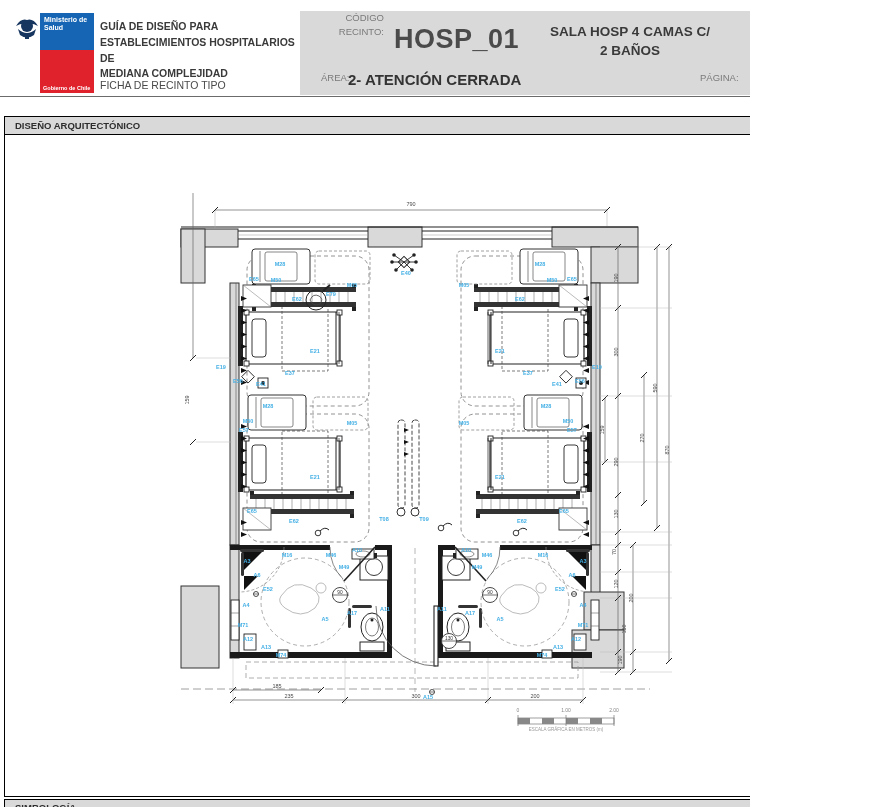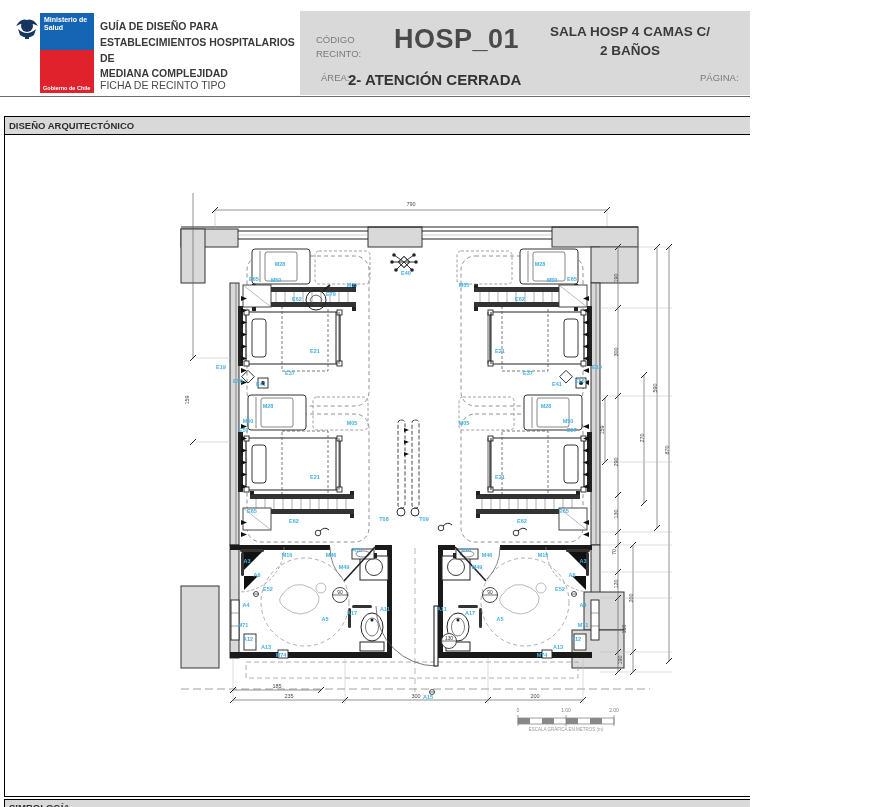--- a/index.html
+++ b/index.html
@@ -9,34 +9,34 @@
   #logo{position:absolute;left:14px;top:13px;width:80px;height:80px;}
   #logo .emblem{position:absolute;left:0;top:0;width:26px;height:37px;background:#fff;}
   #logo .blue{position:absolute;left:26px;top:0;width:54px;height:37px;background:#1565b4;color:#fff;
               font-size:7px;font-weight:bold;line-height:1.2;padding:3px 0 0 4px;box-sizing:border-box;}
   #logo .red{position:absolute;left:26px;top:37px;width:54px;height:43px;background:#e0222d;color:#fff;}
   #logo .gov{position:absolute;left:3px;bottom:2px;font-size:5.5px;font-weight:bold;white-space:nowrap;}
   #title-block{position:absolute;left:100px;top:19px;width:205px;font-size:10.5px;font-weight:bold;
                color:#3a3a3a;line-height:1.5;}
   #subtitle{position:absolute;left:100px;top:79px;font-size:10.5px;color:#4a4a4a;}
   #header-box{position:absolute;left:300px;top:11px;width:581px;height:84px;background:#d9d9d9;}
-  .code-label{position:absolute;left:16px;top:22px;width:68px;text-align:left;font-size:9.5px;
+  .code-label{position:absolute;left:16px;top:0;width:68px;text-align:right;font-size:9.5px;
               color:#7a7a7a;line-height:1.5;}
   #code-value{position:absolute;left:94px;top:13px;font-size:27px;font-weight:bold;color:#4a4a4a;letter-spacing:.5px;}
   #room-name{position:absolute;left:210px;top:12px;width:240px;text-align:center;font-size:13.5px;
              font-weight:bold;color:#3a3a3a;line-height:1.4;}
   #area-row{position:absolute;left:0;top:61px;width:100%;font-size:9.5px;color:#7a7a7a;}
   #area-label{position:absolute;left:21px;top:0;}
   #area-value{position:absolute;left:48px;top:-1px;font-size:15px;font-weight:bold;color:#333;}
   #page-label{position:absolute;left:400px;top:0;}
   #page-value{position:absolute;left:460px;top:-1px;font-size:16px;color:#333;}
   #header-rule{position:absolute;left:0;top:96px;width:890px;height:1px;background:#6b6b6b;}
   
   .bar{position:absolute;left:4px;width:818px;background:#d9d9d9;border:1.6px solid #000;
-       font-size:9.5px;font-weight:bold;color:#2e2e2e;box-sizing:border-box;padding-left:4px;overflow:hidden;}
+       font-size:9.5px;font-weight:bold;color:#2e2e2e;box-sizing:border-box;padding-left:10px;overflow:hidden;}
   #bar-design{top:116px;height:20px;line-height:17px;}
   #bar-symbology{top:799px;height:9px;line-height:15px;}
   #drawing-area{position:absolute;left:4px;top:134px;width:818px;height:663px;background:#fff;
                 border:1.6px solid #000;box-sizing:border-box;}
   #right-strip{position:absolute;left:827px;top:115px;width:44px;height:692px;background:#d9d9d9;}
   #plan-svg{position:absolute;left:0;top:0;width:890px;height:807px;pointer-events:none;}
 </style>
 </head>
 <body>
 

